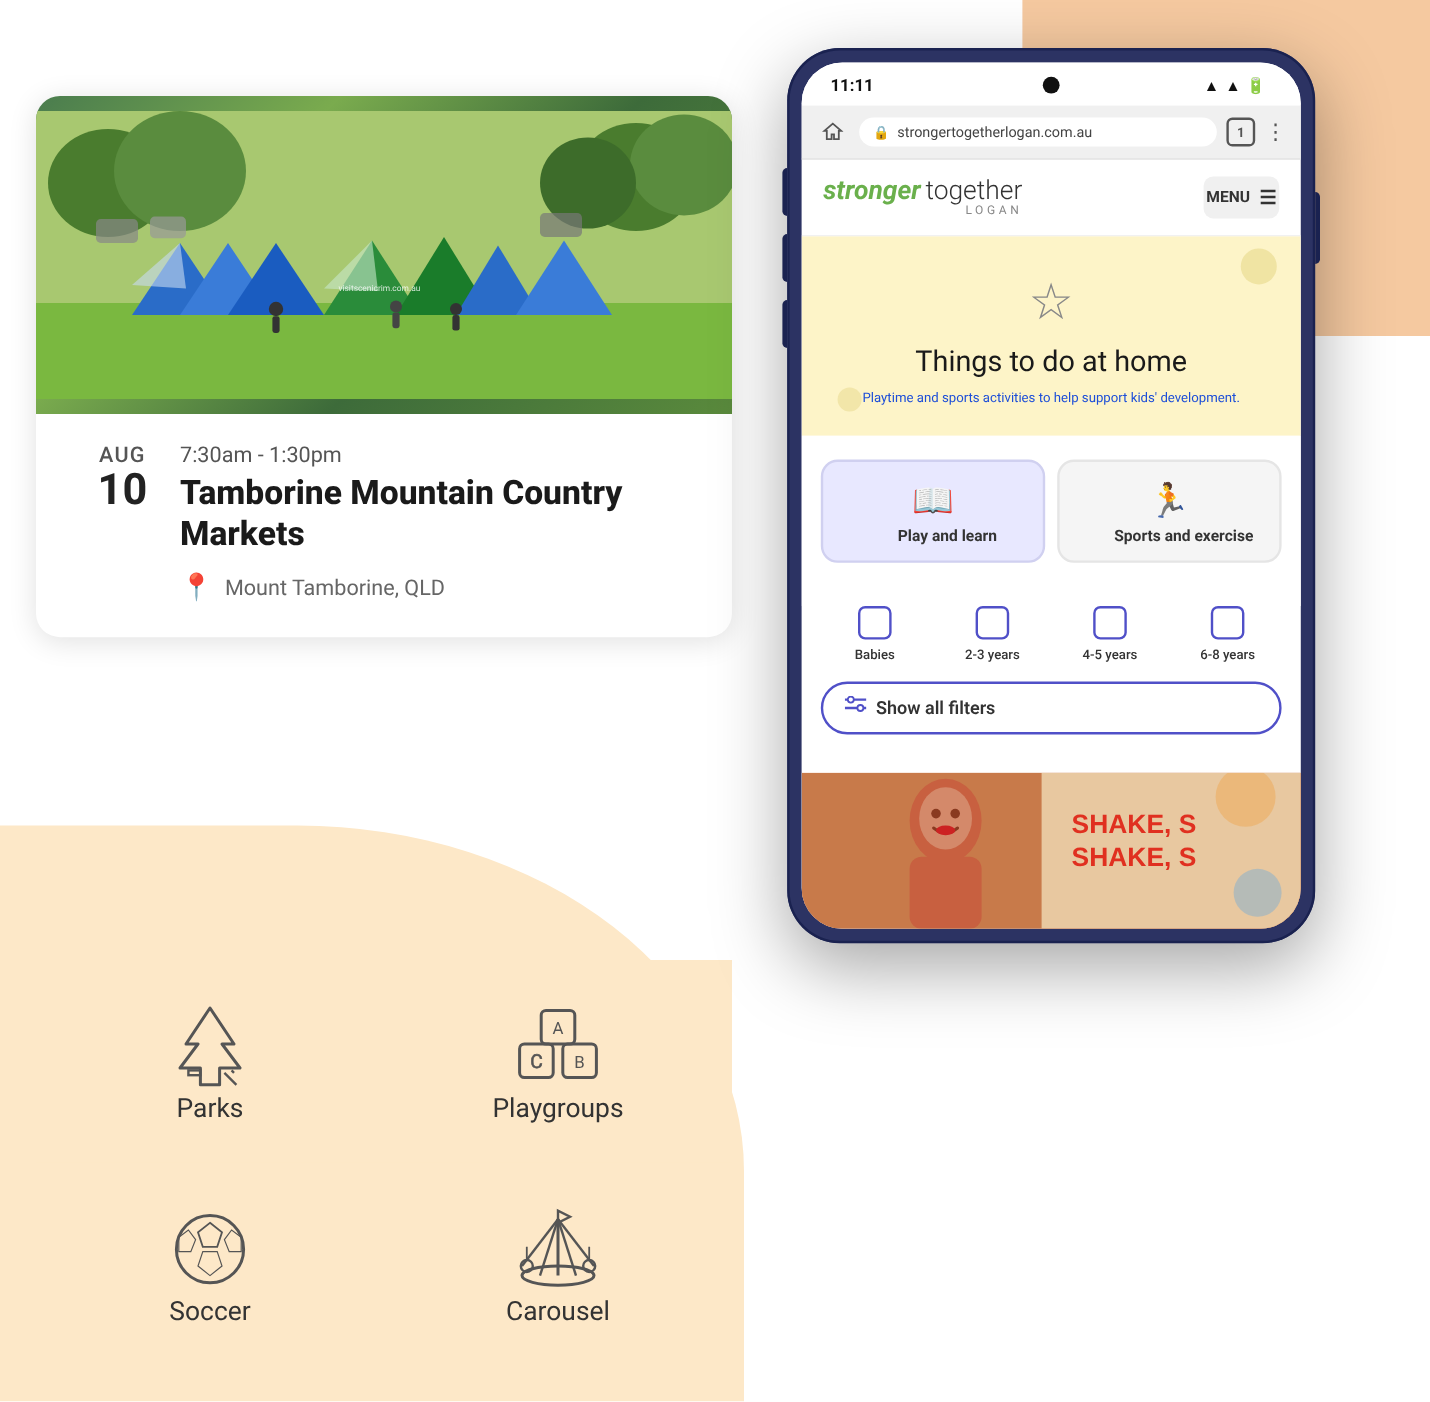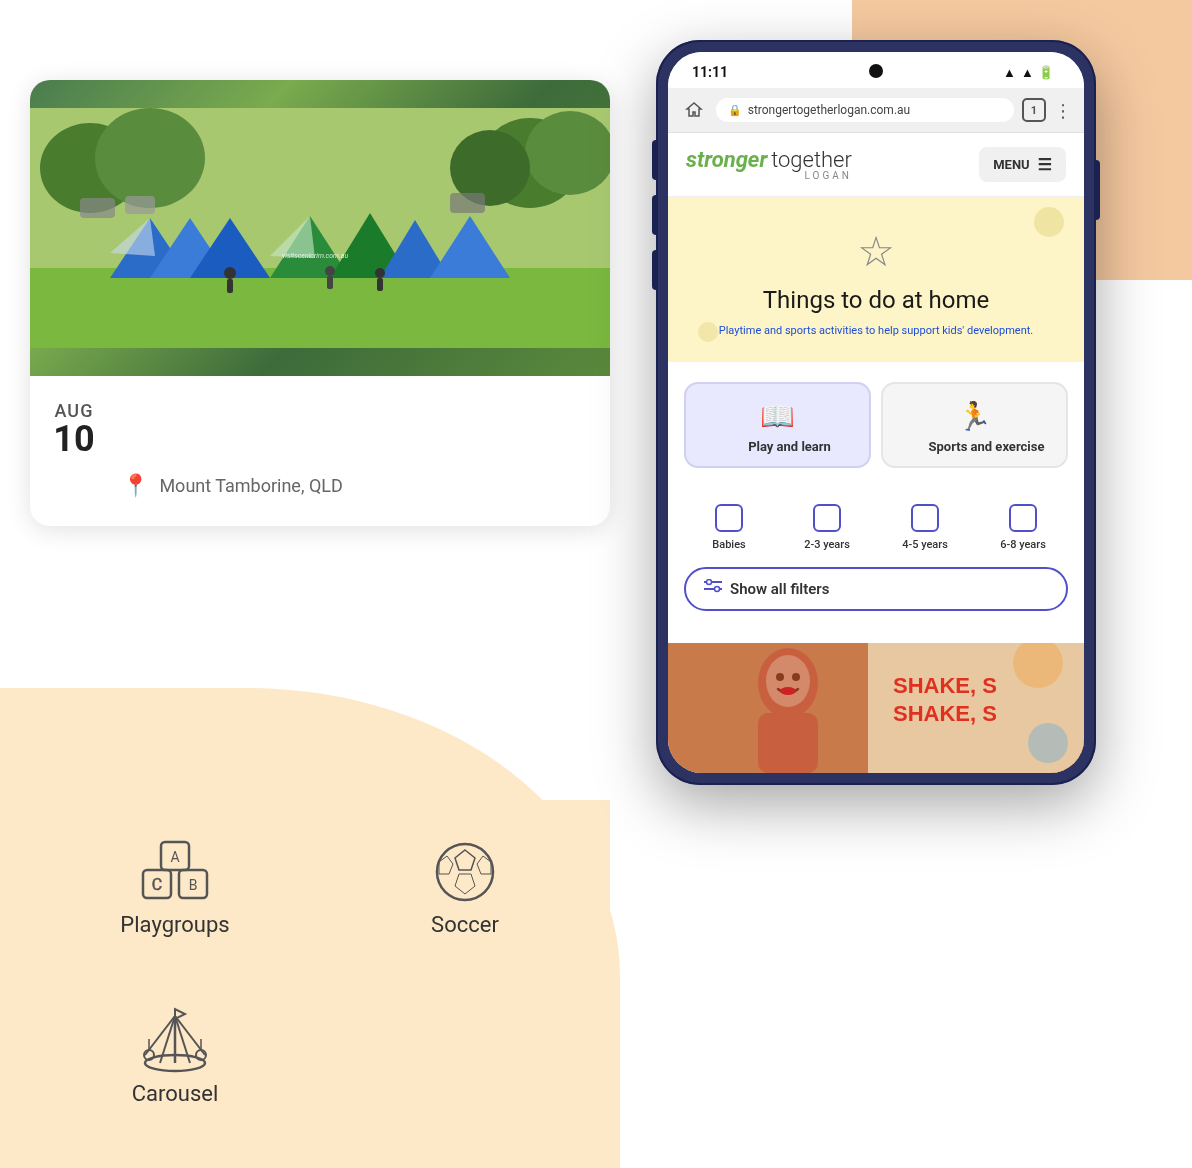--- a/index.html
+++ b/index.html
@@ -36,28 +36,27 @@
       top: 80px; left: 30px;
       width: 580px;
       background: #fff;
       border-radius: 20px;
       box-shadow: 0 4px 24px rgba(0,0,0,0.12);
       overflow: hidden;
       z-index: 10;
     }
     .event-card-image {
       width: 100%;
-      height: 296px;
+      height: 265px;
       background: linear-gradient(135deg, #4a7c4e 0%, #7aab4e 30%, #3d6b3a 60%, #5a8a3c 100%);
       position: relative;
       overflow: hidden;
-      font-style: italic;
     }
     .event-card-body {
-      padding: 24px 20px 28px;
+      padding: 24px 48px 28px;
     }
     .event-date-row {
       display: flex;
       align-items: flex-start;
       gap: 24px;
       margin-bottom: 8px;
     }
     .event-date-block {
       display: flex;
       flex-direction: column;
@@ -259,21 +258,21 @@
       color: #888;
       letter-spacing: 3px;
       text-align: right;
     }
     .menu-btn {
       display: flex;
       align-items: center;
       gap: 8px;
       background: #f0f0f0;
       border-radius: 8px;
-      padding: 8px 14px;
+      padding: 8px 2px;
       font-size: 13px;
       font-weight: 700;
       color: #333;
       cursor: pointer;
     }
 
     
     .hero-section {
       background: #fdf4c8;
       padding: 30px 24px 24px;
@@ -517,29 +516,42 @@
 
       <text x="252" y="150" font-size="7" fill="#fff" opacity="0.8">visitscenicrim.com.au</text>
     </svg>
   </div>
   <div class="event-card-body">
     <div class="event-date-row">
       <div class="event-date-block">
         <span class="event-month">AUG</span>
         <span class="event-day">10</span>
       </div>
+      <div class="event-info">
+        <div class="event-time">7:30am - 1:30pm</div>
+        <div class="event-title">Tamborine Mountain Country Markets</div>
+      </div>
     </div>
     <div class="event-location">
       <span class="location-icon">📍</span>
       <span class="event-location-text">Mount Tamborine, QLD</span>
     </div>
   </div>
 </div>
 
 <div class="category-grid">
+  <div class="category-item">
+    <svg class="parks-svg" viewBox="0 0 80 80" fill="none" xmlns="http://www.w3.org/2000/svg">
+      <polygon points="40,8 60,38 50,38 65,58 48,58 48,72 32,72 32,58 15,58 30,38 20,38" fill="none" stroke="#555" stroke-width="2.5" stroke-linejoin="round"></polygon>
+      <rect x="22" y="60" width="10" height="4" fill="none" stroke="#555" stroke-width="2"></rect>
+      <line x1="52" y1="62" x2="62" y2="72" stroke="#555" stroke-width="2"></line>
+      <line x1="58" y1="60" x2="60" y2="62" stroke="#555" stroke-width="2"></line>
+    </svg>
+    <span class="category-label">Parks</span>
+  </div>
   <div class="category-item">
     <svg class="playgroups-svg" viewBox="0 0 80 80" fill="none" xmlns="http://www.w3.org/2000/svg">
 
       <rect x="8" y="38" width="28" height="28" rx="4" fill="none" stroke="#555" stroke-width="2.5"></rect>
       <text x="22" y="58" text-anchor="middle" font-size="16" fill="#555" stroke="#555" stroke-width="0.5">C</text>
       <rect x="44" y="38" width="28" height="28" rx="4" fill="none" stroke="#555" stroke-width="2.5"></rect>
       <text x="58" y="58" text-anchor="middle" font-size="14" fill="#555">B</text>
       <rect x="26" y="10" width="28" height="28" rx="4" fill="none" stroke="#555" stroke-width="2.5"></rect>
       <text x="40" y="30" text-anchor="middle" font-size="14" fill="#555">A</text>
     </svg>

